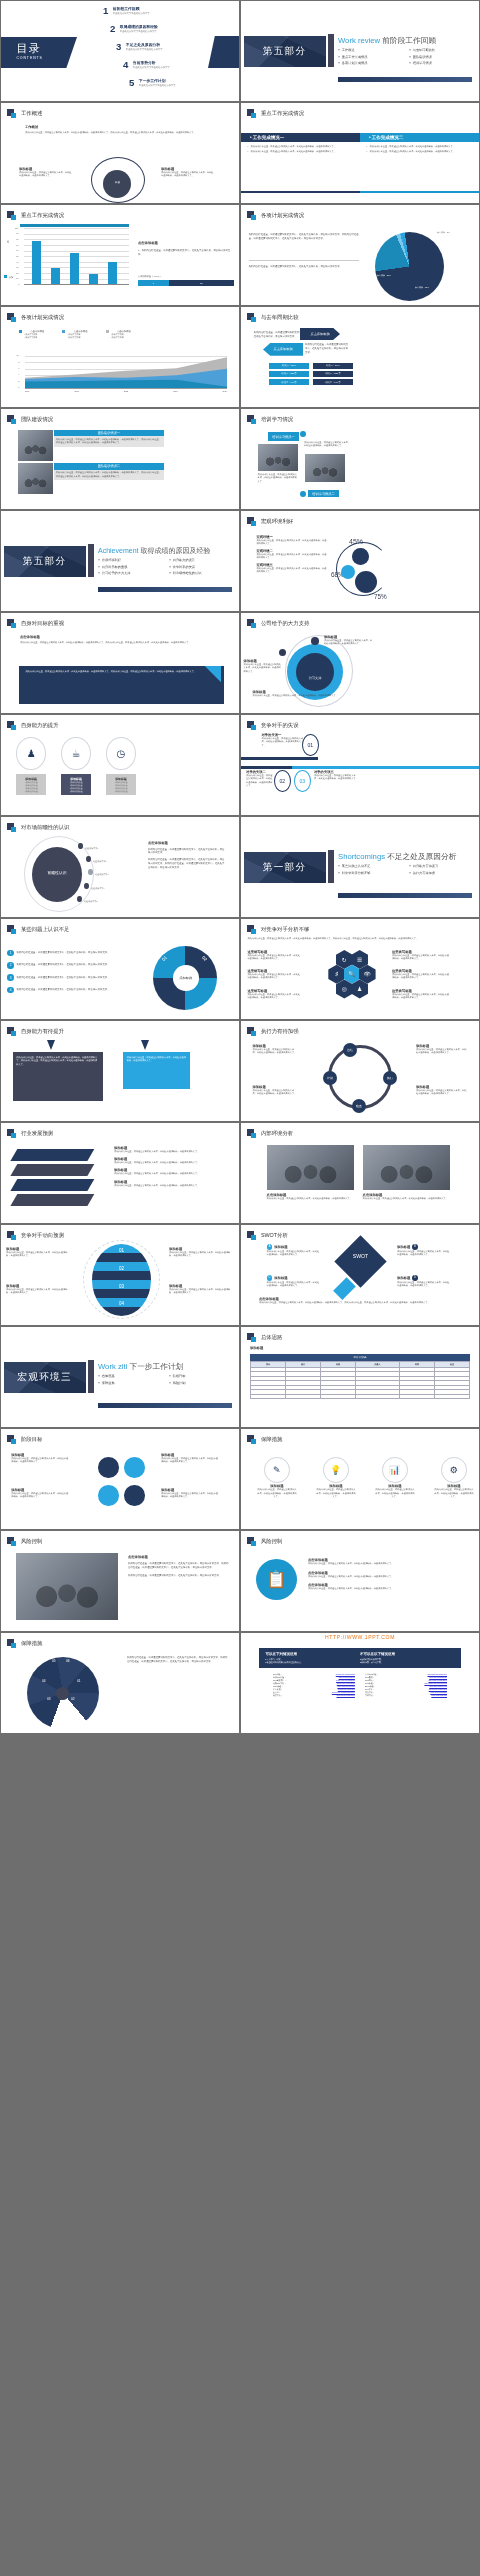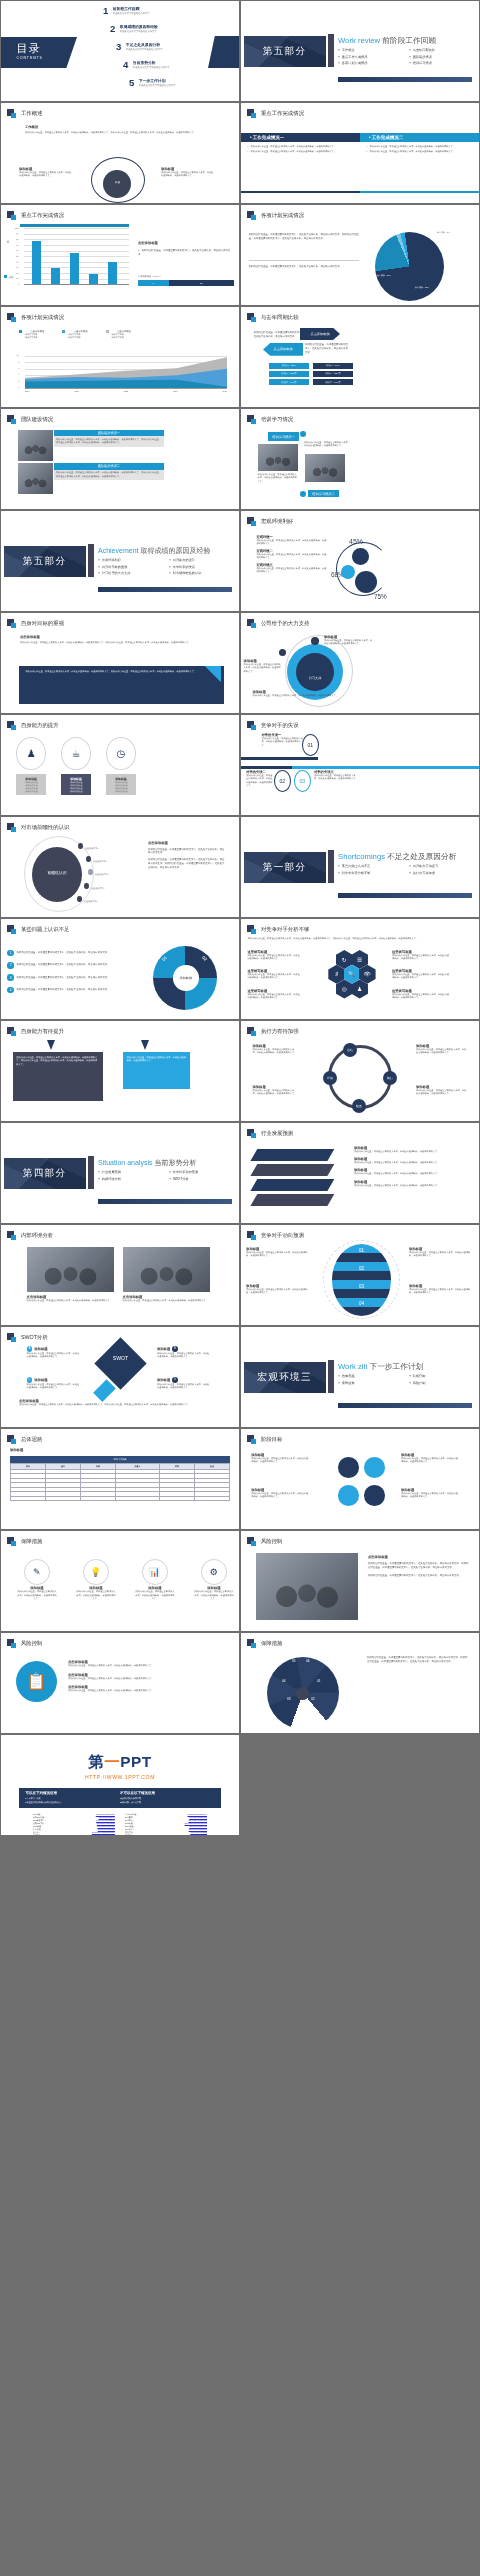--- a/index.html
+++ b/index.html
@@ -853,38 +853,20 @@
         <div class="tiny">您的内容打在这里，或者通过复制您的文本后，在此框中选择粘贴，并选择只保留文字。</div>
         </div>
       <div class="ring" style="left:87px;top:24px;width:64px;height:64px;border-width:3.8px;border-color:#3f4458;"></div>
       <div class="circ" style="left:102px;top:22px;width:14px;height:14px;background:#23395d;color:#fff;font-size:2.9px;display:flex;align-items:center;justify-content:center;">总结</div>
       <div class="circ" style="left:82px;top:50px;width:14px;height:14px;background:#23395d;color:#fff;font-size:2.9px;display:flex;align-items:center;justify-content:center;">计划</div>
       <div class="circ" style="left:142px;top:50px;width:14px;height:14px;background:#23395d;color:#fff;font-size:2.9px;display:flex;align-items:center;justify-content:center;">执行</div>
       <div class="circ" style="left:111px;top:78px;width:14px;height:14px;background:#23395d;color:#fff;font-size:2.9px;display:flex;align-items:center;justify-content:center;">检查</div>
     </div>
   </div>
 
-  <div class="slide sec">
-    <div class="inner">
-      <div class="box poly">
-        <div class="bx-t">第四部分</div>
-        </div>
-      <div class="bar"></div>
-      <div class="ttl" style="font-size:7px">
-        <em>Situation analysis</em>
-        <span>当前形势分析</span></div>
-      <div class="bul">
-        <span>行业发展预测</span>
-          <span>竞争对手动向预测</span>
-        <span>内部环境分析</span>
-          <span>SWOT分析</span>
-        </div>
-      <div class="rule"></div>
-    </div>
-  </div>
 
   <div class="slide">
     <div class="inner">
       <div class="hdr">
           <span class="sq">
             <i class="a"></i>
             <i class="b"></i>
           </span>
         <span class="t">行业发展预测</span>
         </div>
@@ -1243,23 +1225,20 @@
       <div style="position:absolute;left:76px;top:46px;color:#fff;font-size:3.2px;">01</div>
       <div style="position:absolute;left:46px;top:64px;color:#fff;font-size:3.2px;">03</div>
       <div style="position:absolute;left:70px;top:64px;color:#fff;font-size:3.2px;">02</div>
       <div style="position:absolute;left:126px;top:23px;width:102px;" class="tiny2">您的内容打在这里，或者通过复制您的文本后，在此框中选择粘贴，并选择只保留文字。您的内容打在这里，或者通过复制您的文本后，在此框中选择粘贴，并选择只保留文字。</div>
     </div>
   </div>
 
 
   <div class="slide ppt">
     <div class="inner" style="background:#fff">
-      <div class="brand">
-        <span>第</span><em>一</em><span>PPT</span>
-      </div>
       <div class="url">HTTP://WWW.1PPT.COM</div>
       <div class="panel">
         <div>
           <b>可以在下列情况使用</b>
           <p>▸<span>个人学习、研究。</span></p>
           <p>▸<span>将边框图中的内容用于商业汇报中使用。</span></p>
         </div>
         <div>
           <b>不可以在以下情况使用</b>
           <p>▸<span>任何形式的出版并下载。</span></p>

